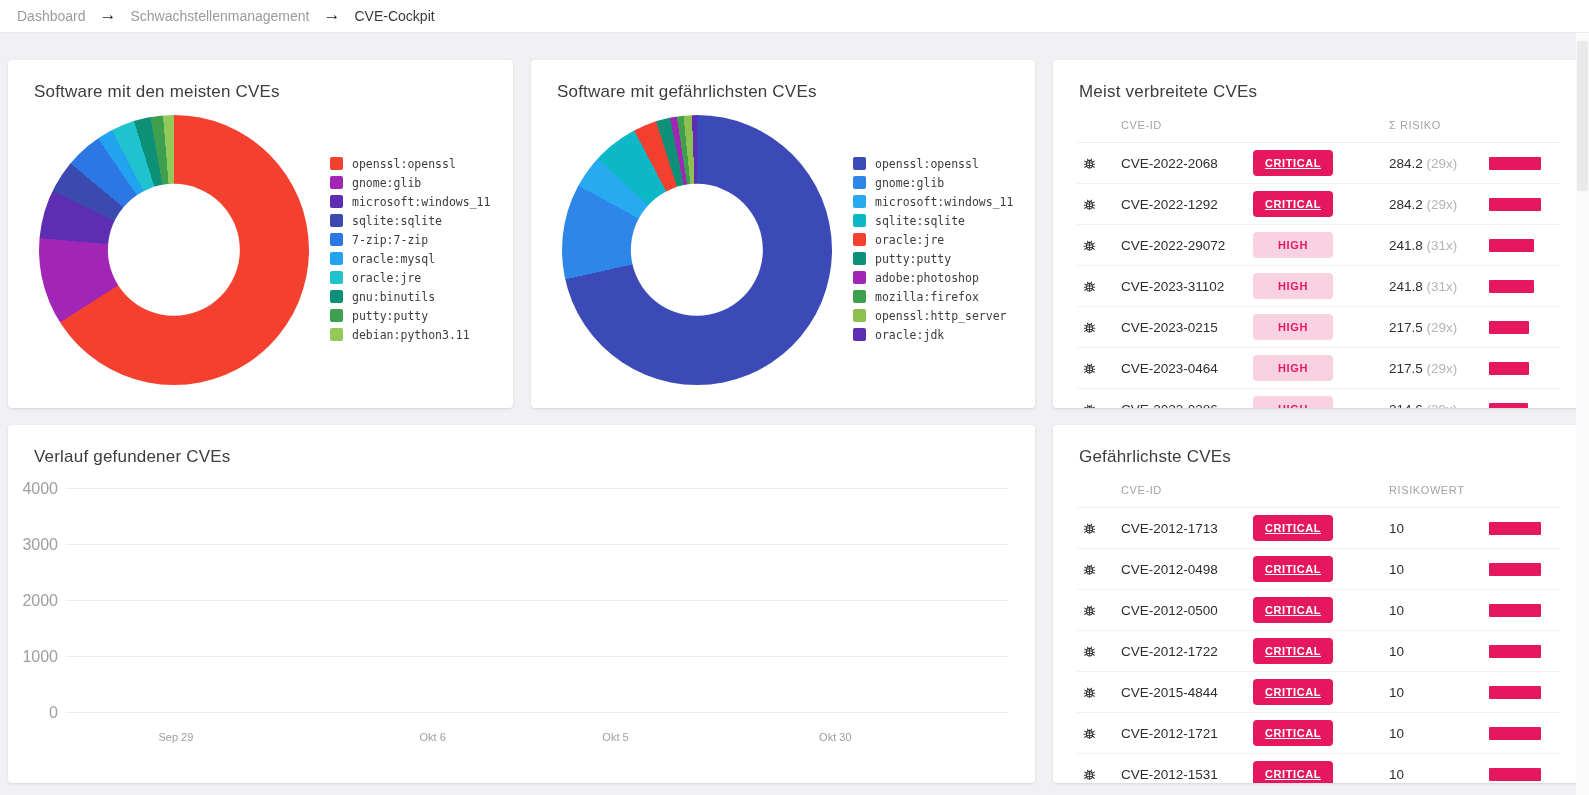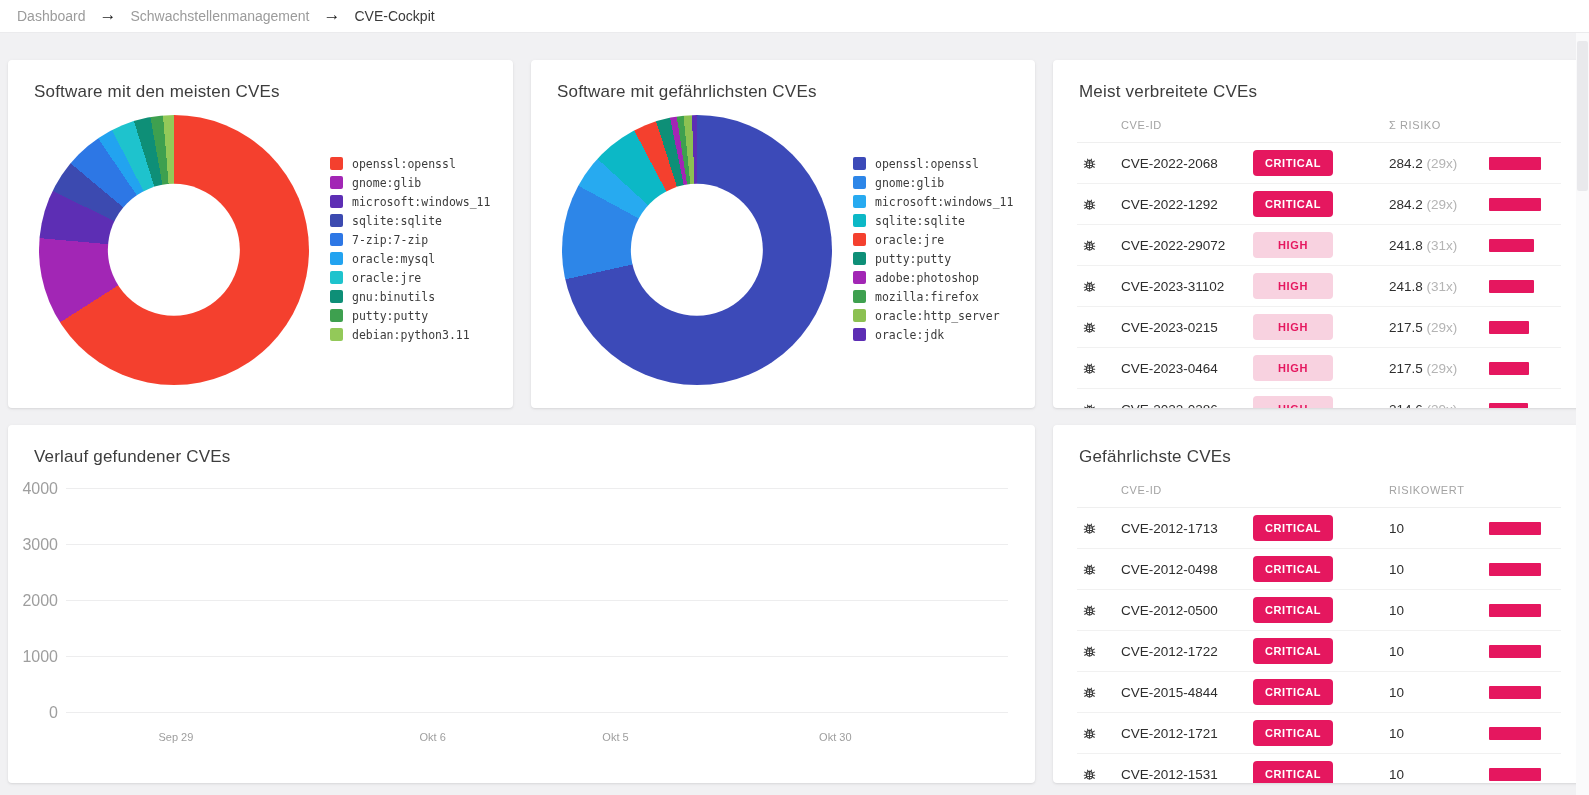--- a/index.html
+++ b/index.html
@@ -37,21 +37,21 @@
   .table-wrap { position:absolute; left:24px; right:20px; top:48px; }
   .thead { display:grid; grid-template-columns:44px 132px 136px 100px 1fr; align-items:center;
            height:35px; border-bottom:1px solid #efefef; }
   .th { font-size:11px; color:#a3a3a3; letter-spacing:.6px; }
   .trow { display:grid; grid-template-columns:44px 132px 136px 100px 1fr; align-items:center;
           height:41px; border-bottom:1px solid #f1f1f1; cursor:pointer; }
   .icon-cell { display:flex; align-items:center; padding-left:4px; }
   .id-cell { font-size:13.5px; color:#2e2e2e; }
   .badge { display:inline-flex; align-items:center; justify-content:center; width:80px; height:26px;
            border-radius:4px; font-size:11px; font-weight:bold; letter-spacing:.6px; }
-  .badge.critical { background:var(--crit-bg); color:var(--crit-tx); }
+  .badge.critical { background:var(--crit-bg); color:var(--crit-tx);text-decoration:underline; }
   .badge.high     { background:var(--high-bg); color:var(--high-tx); }
   .value-cell { font-size:13.5px; color:#2e2e2e; }
   .value-cell b { font-weight:normal; color:#2e2e2e; }
   .value-cell i { font-style:normal; color:#b4b4b4; }
   .bar-cell { display:flex; }
   .risk-bar { height:13px; background:var(--accent); border-radius:1px; }
 
   
   .yaxis { position:absolute; left:8px; top:64px; width:42px; height:224px; }
   .ytick { position:absolute; right:0; transform:translateY(50%); font-size:16px; color:#9e9e9e; }
@@ -162,21 +162,21 @@
       <div class="legend-item">
         <span class="legend-swatch" style="background: rgb(162, 38, 181);"></span>
         <span class="legend-label">adobe:photoshop</span>
       </div>
       <div class="legend-item">
         <span class="legend-swatch" style="background: rgb(62, 160, 79);"></span>
         <span class="legend-label">mozilla:firefox</span>
       </div>
       <div class="legend-item">
         <span class="legend-swatch" style="background: rgb(140, 193, 82);"></span>
-        <span class="legend-label">oracle:http_server</span>
+        <span class="legend-label">openssl:http_server</span>
       </div>
       <div class="legend-item">
         <span class="legend-swatch" style="background: rgb(93, 46, 180);"></span>
         <span class="legend-label">oracle:jdk</span>
       </div>
     </div>
 </div>
 
 <div class="card" id="card-common">
   <div class="card-title">Meist verbreitete CVEs</div>

